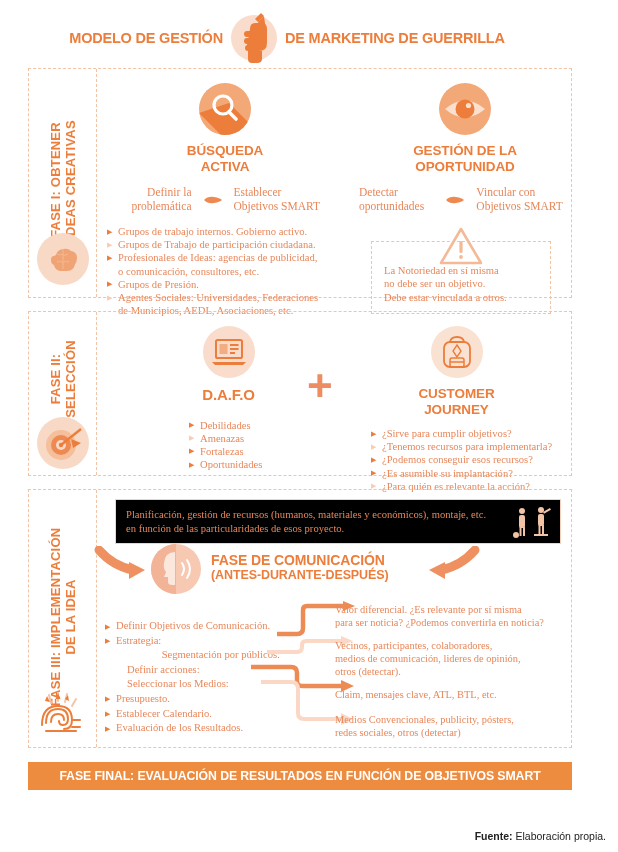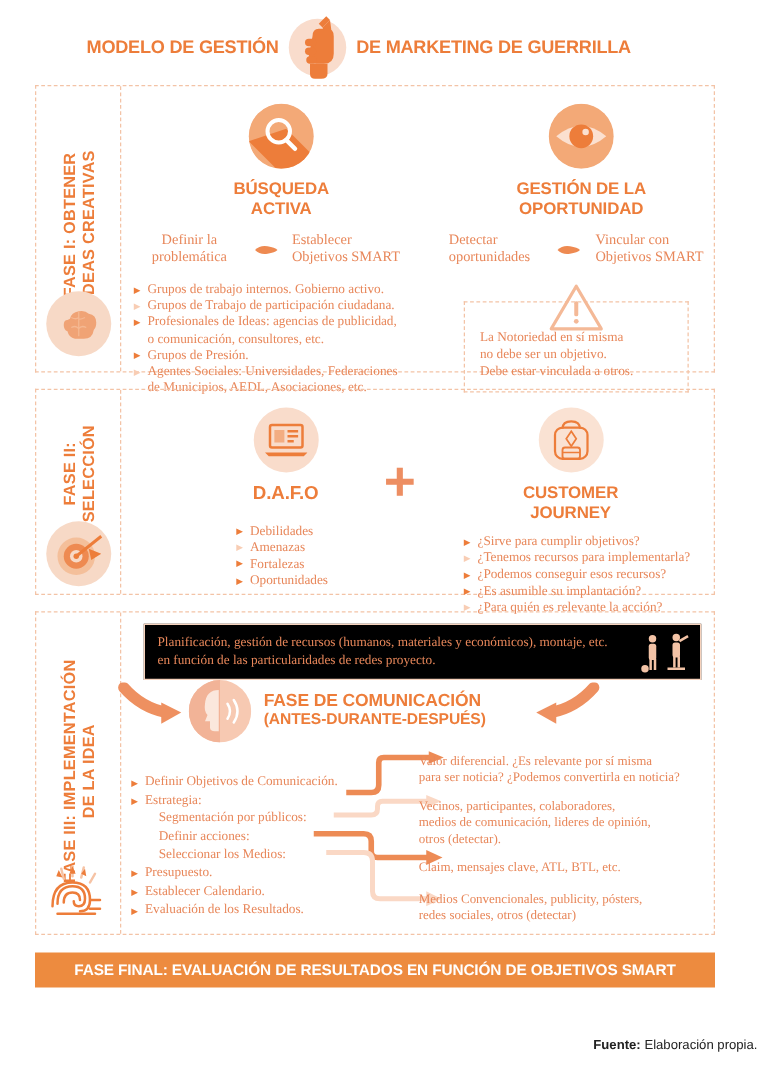--- a/index.html
+++ b/index.html
@@ -171,21 +171,21 @@
           <path d="M0 30 L22 52 L52 52 L52 42 L30 20 Z" fill="#ED7D3A"></path>
           <circle cx="24" cy="22" r="9" fill="none" stroke="#FFF" stroke-width="3.2"></circle>
           <line x1="30" y1="29" x2="37" y2="36" stroke="#FFF" stroke-width="3.6" stroke-linecap="round"></line>
         </svg>
       </div>
       <div class="col-head" style="margin-top:8px;">
         <div>BÚSQUEDA</div>
         <div>ACTIVA</div>
       </div>
       <div class="pair-row" style="margin-top:12px;">
-        <div class="pair-txt" style="width:80px;text-align:center;white-space:pre-line;">Definir la
+        <div class="pair-txt" style="width:80px;text-align:right;white-space:pre-line;">Definir la
 problemática</div>
         <svg class="pair-arrow" viewBox="0 0 22 12">
           <path d="M2 6 q4-4 10-3 q6 1 8 3 q-2 2-8 3 q-6 1-10-3 z" fill="#EE8A51"></path>
         </svg>
         <div class="pair-txt" style="width:105px;text-align:left;white-space:pre-line;">Establecer
 Objetivos SMART</div>
       </div>
       <ul class="bl" style="margin-top:12px;margin-left:2px;">
         <li>Grupos de trabajo internos. Gobierno activo.</li>
         <li class="alt">Grupos de Trabajo de participación ciudadana.</li>
@@ -320,21 +320,21 @@
             <path d="M9 7 l3 6 l-5-1 z"></path>
               <path d="M20 4 l2.5 6 h-5 z"></path>
             <path d="M30 6 l1 6 l-4-2 z"></path>
           </g>
         </svg>
       </div>
     </div>
 
     <div class="infobox" style="left:86px;top:9px;width:446px;height:45px;padding:8px 10px;">
       <p>Planificación, gestión de recursos (humanos, materiales y económicos), montaje, etc.</p>
-      <p>en función de las particularidades de redes proyecto.</p>
+      <p>en función de las particularidades de esos proyecto.</p>
       <svg style="position:absolute;right:8px;top:5px;" width="40" height="36" viewBox="0 0 40 36">
         <g fill="#F3C3A6">
           <circle cx="10" cy="6" r="3"></circle>
             <rect x="7" y="10" width="6" height="13" rx="2"></rect>
           <rect x="7.5" y="22" width="2" height="9"></rect>
             <rect x="11" y="22" width="2" height="9"></rect>
           <circle cx="4" cy="30" r="3"></circle>
           <circle cx="29" cy="5" r="3"></circle>
             <rect x="26" y="9" width="6" height="12" rx="2"></rect>
           <rect x="26.5" y="20" width="2" height="9"></rect>
@@ -365,21 +365,21 @@
       <div class="l2">(ANTES-DURANTE-DESPUÉS)</div>
     </div>
     <svg style="position:absolute;left:392px;top:56px;" width="62" height="40" viewBox="0 0 62 40">
       <path d="M54 4 q-14 16-34 20" stroke="#EE9060" stroke-width="9" fill="none" stroke-linecap="round"></path>
       <path d="M24 16 l-16 8 l16 9 z" fill="#EE9060"></path>
     </svg>
 
     <ul class="bl" style="position:absolute;left:76px;top:129px;width:175px;line-height:14.6px;">
       <li style="line-height:14.6px;">Definir Objetivos de Comunicación.</li>
       <li style="line-height:14.6px;">Estrategia:</li>
-      <li class="cont" style="line-height:14.6px;padding-left:22px;">Segmentación por públicos:</li>
+      <li class="cont" style="line-height:14.6px;padding-left:22px;text-align:right;">Segmentación por públicos:</li>
       <li class="cont" style="line-height:14.6px;padding-left:22px;">Definir acciones:</li>
       <li class="cont" style="line-height:14.6px;padding-left:22px;">Seleccionar los Medios:</li>
       <li style="line-height:14.6px;">Presupuesto.</li>
       <li style="line-height:14.6px;">Establecer Calendario.</li>
       <li style="line-height:14.6px;">Evaluación de los Resultados.</li>
     </ul>
 
     <svg style="position:absolute;left:186px;top:110px;" width="160" height="135" viewBox="0 0 160 135">
 
       <path d="M62 34 h20 q6 0 6-6 v-18 q0-4 4-4 h38" stroke="#ED8B55" stroke-width="4.5" fill="none"></path>

